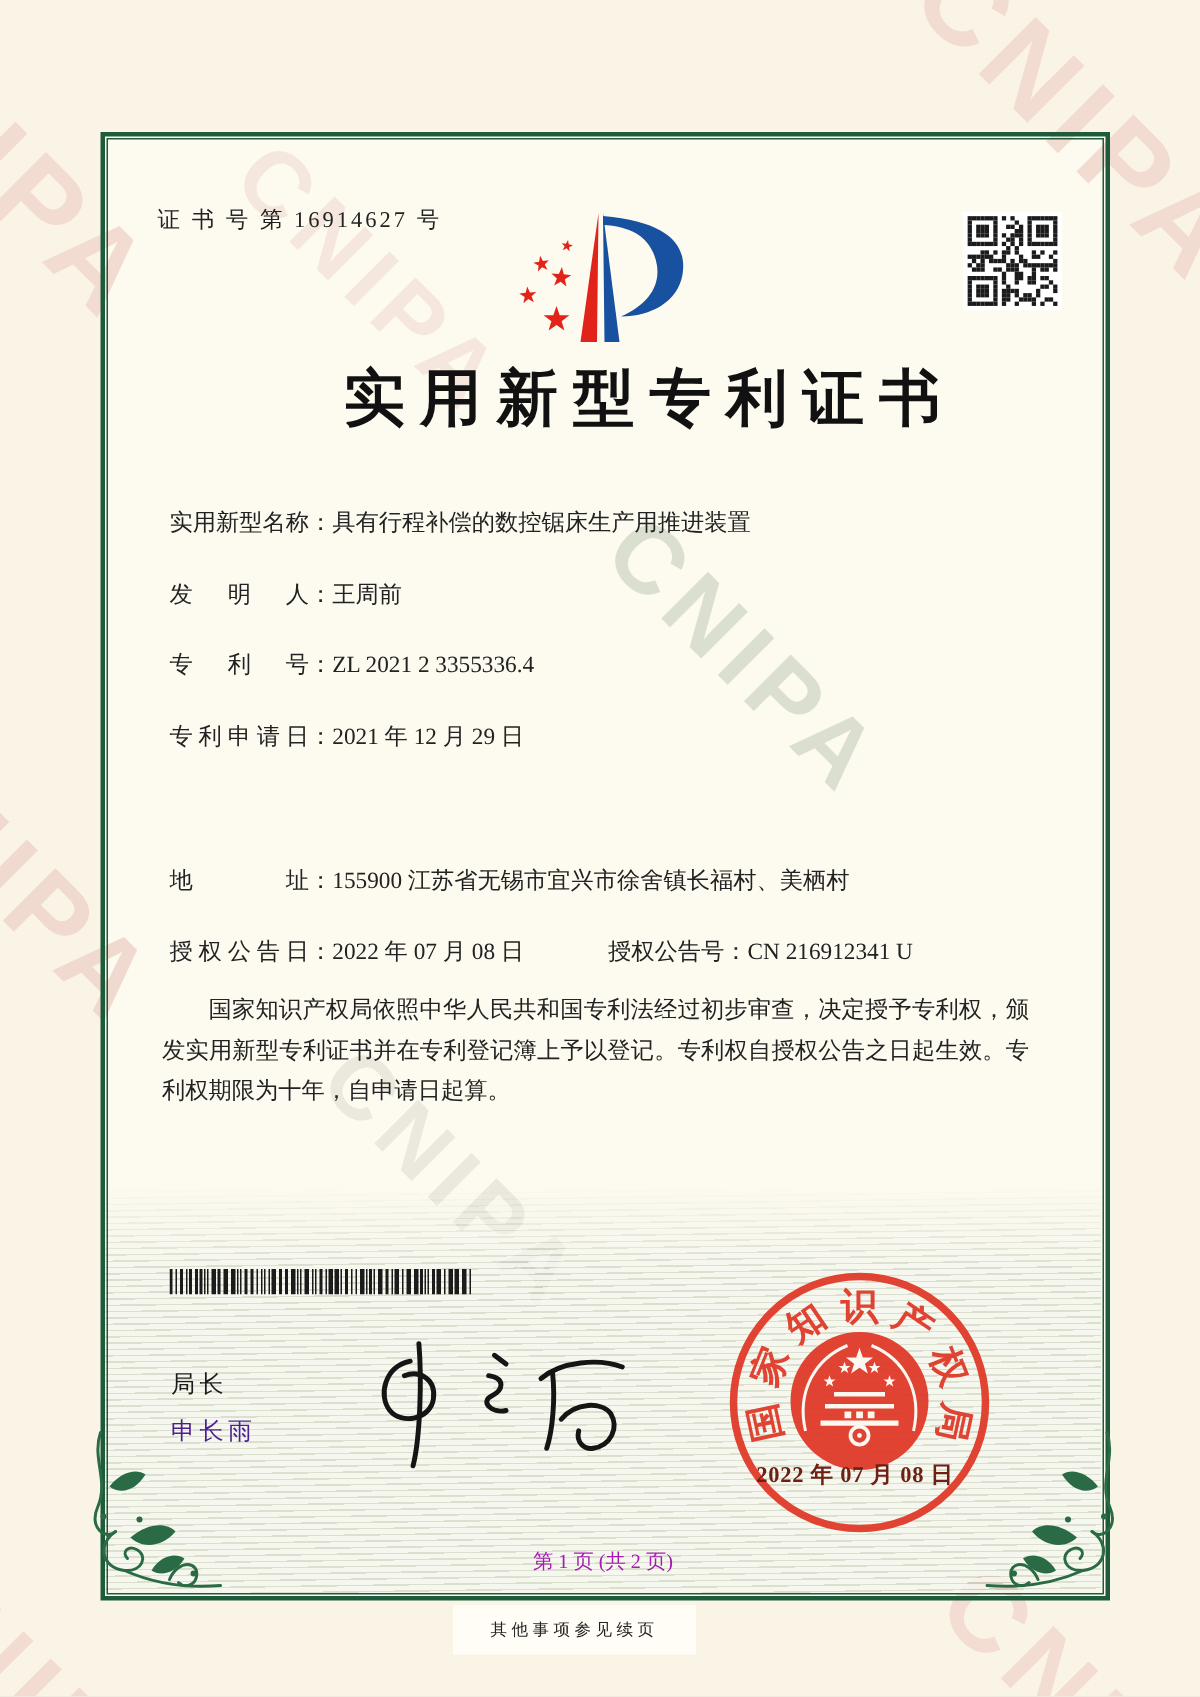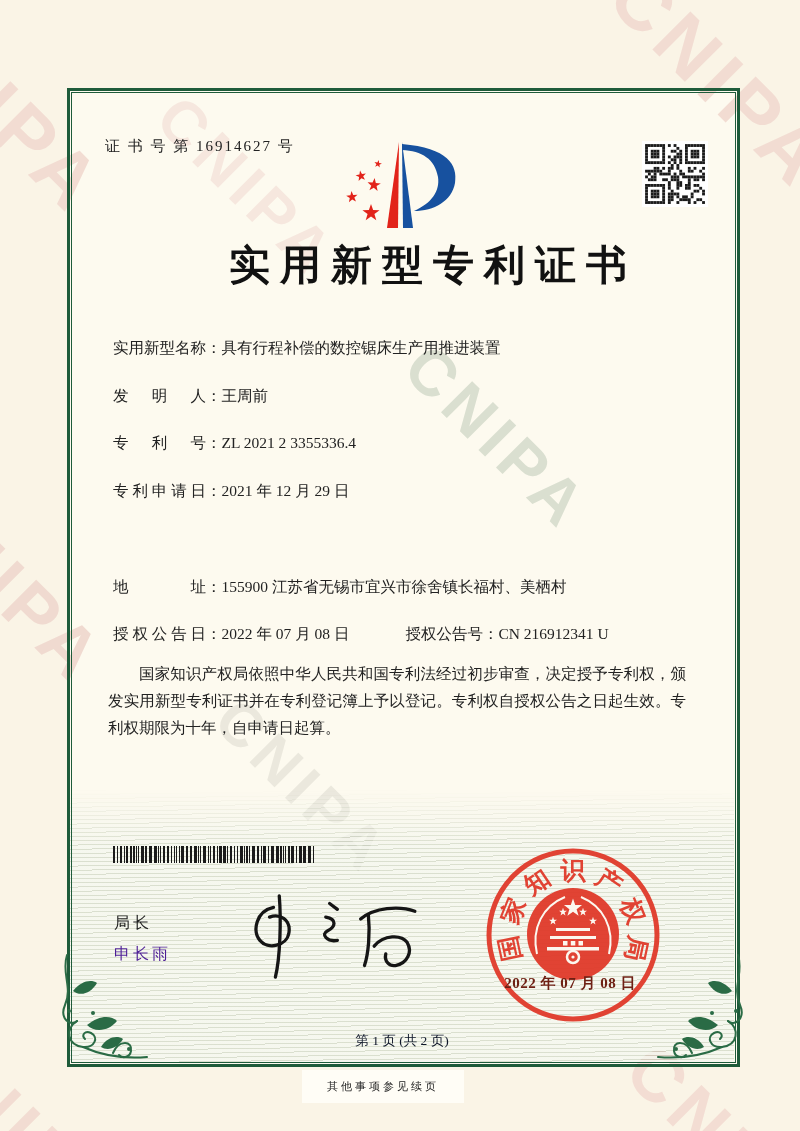--- a/index.html
+++ b/index.html
@@ -49,21 +49,21 @@
   .officer-name{position:absolute;left:114px;top:944px;font-family:"Liberation Sans","DejaVu Sans",sans-serif;
                 font-size:16px;letter-spacing:3px;color:#4c1d95;}
   .signature{position:absolute;left:236px;top:890px;width:195px;height:92px;}
   .seal{position:absolute;left:479px;top:841px;width:188px;height:188px;opacity:.95;z-index:5;}
   .seal-char{fill:var(--seal-red);font:bold 25px "Liberation Serif","DejaVu Serif",serif;}
   .seal-red{fill:var(--seal-red);}
   .emb-w{fill:#fdf8f0;}
   .emb-ws{stroke:#fdf8f0;fill:none;}
   .seal-date{position:absolute;left:494px;top:974px;width:152px;text-align:center;
              font-size:15px;font-weight:bold;color:#6e2014;letter-spacing:.5px;z-index:6;}
-  .page-info{position:absolute;left:67px;top:1032px;width:670px;text-align:center;font-size:13.5px;color:#0f172a;z-index:6;}
+  .page-info{position:absolute;left:67px;top:1032px;width:670px;text-align:center;font-size:13.5px;color:#a21caf;z-index:6;}
   .cont-note{position:absolute;left:302px;top:1070px;width:162px;height:33px;background:#fffdf6;
              display:flex;align-items:center;justify-content:center;font-size:11px;letter-spacing:3px;z-index:6;}
   .flourish{position:absolute;width:92px;height:114px;z-index:5;}
   #fl-bl{left:57px;top:953px;}
   #fl-br{left:656px;top:953px;transform:scaleX(-1);}
   .fl-line{stroke:#2a6b45;fill:none;stroke-width:2;stroke-linecap:round;}
   .fl-leaf{fill:#2a6b45;}
   .logo-red{fill:var(--logo-red);}
   .logo-blue{fill:var(--logo-blue);}
   .dark{fill:#1b1b1b;}

